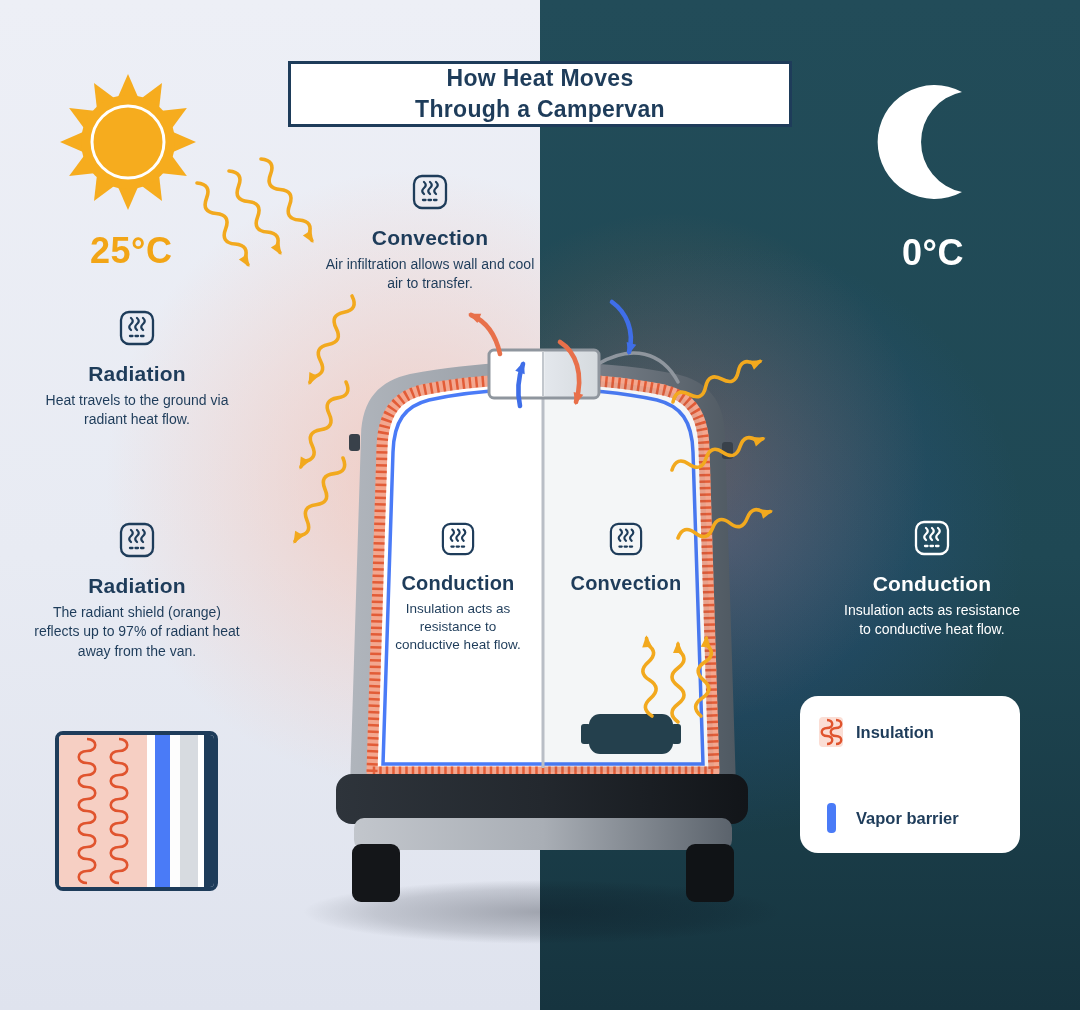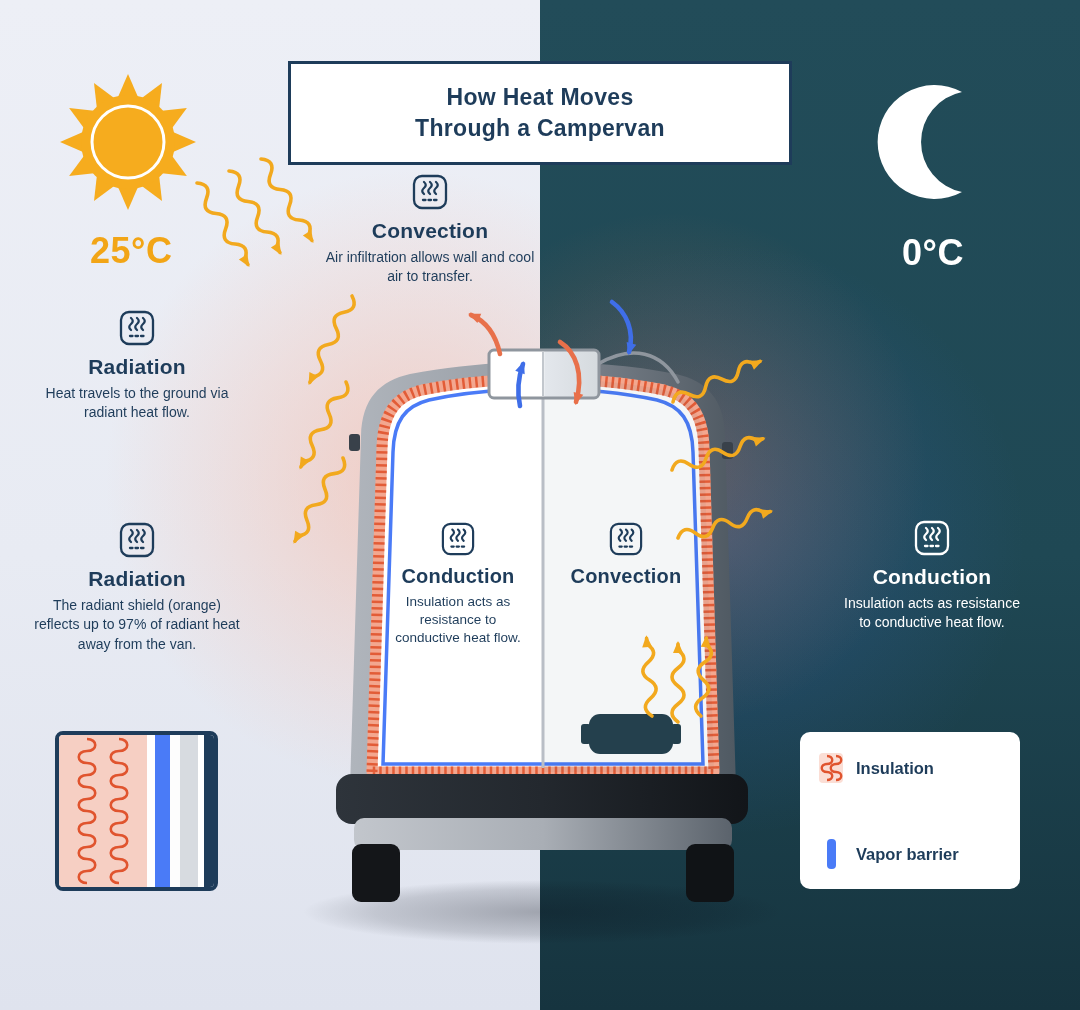--- a/index.html
+++ b/index.html
@@ -8,45 +8,45 @@
   .bg-half{position:absolute;top:0;width:540px;height:1010px}
   .bg-left{left:0;background:
     radial-gradient(circle at 415px 480px, rgba(246,178,156,.55), rgba(246,178,156,0) 46%),
     linear-gradient(180deg,#edeff6 0%,#e8ebf3 55%,#dfe3ee 100%);}
   .bg-right{left:540px;background:
     radial-gradient(circle at 130px 470px, rgba(236,125,80,.30), rgba(236,125,80,0) 38%),
     radial-gradient(circle at 190px 540px, rgba(74,123,247,.22), rgba(74,123,247,0) 46%),
     linear-gradient(180deg,#224c59 0%,#1f4854 55%,#16343f 100%);}
   .scene{position:absolute;left:0;top:0;width:1080px;height:1010px}
 
-  .title-box{position:absolute;left:288px;top:61px;width:504px;height:104px;background:#ffffff;
+  .title-box{position:absolute;left:288px;top:61px;width:504px;height:66px;background:#ffffff;
     border:3px solid #1e3c5a;display:flex;flex-direction:column;align-items:center;justify-content:center;
     color:#1e3c5a;font-weight:700;font-size:23px;line-height:1.35;letter-spacing:.3px;text-align:center}
 
   .temp{position:absolute;font-size:36px;font-weight:700;letter-spacing:.5px}
   .temp-day{left:90px;top:230px;color:#f2a516}
   .temp-night{left:902px;top:232px;color:#ffffff}
 
   .block{position:absolute;text-align:center;color:#1e3c5a}
   .block .icon{display:inline-block}
-  .block .heading{font-size:21px;font-weight:700;margin-top:5px;letter-spacing:.2px}
+  .block .heading{font-size:21px;font-weight:700;margin-top:12px;letter-spacing:.2px}
   .block .body{font-size:14px;line-height:1.38;margin-top:5px}
   .block.on-door .heading{font-size:20px}
   .block.on-door .body{font-size:13.5px;line-height:1.35}
   .block.light{color:#ffffff}
 
   .pos-convection-top{left:320px;top:174px;width:220px}
   .pos-radiation-ground{left:42px;top:310px;width:190px}
   .pos-radiation-shield{left:32px;top:522px;width:210px}
   .pos-conduction-day{left:388px;top:522px;width:140px}
   .pos-convection-heater{left:556px;top:522px;width:140px}
   .pos-conduction-night{left:842px;top:520px;width:180px}
 
-  .legend{position:absolute;left:800px;top:732px;width:220px;height:157px;background:#ffffff;
-    border-radius:10px;padding:20px 18px;display:flex;flex-direction:column;justify-content:space-between}
+  .legend{position:absolute;left:800px;top:696px;width:220px;height:157px;background:#ffffff;
+    border-radius:18px;padding:20px 18px;display:flex;flex-direction:column;justify-content:space-between}
   .legend-item{display:flex;align-items:center;gap:12px}
   .legend-swatch{width:26px;display:flex;justify-content:center}
   .legend-label{font-size:16.5px;font-weight:700;color:#1e3c5a}
   .bar{width:9px;height:30px;border-radius:4px}
   .bar-blue{background:#4a7bf7}
   .bar-navy{background:#1e3c5a}
 
   .wall{position:absolute;left:55px;top:731px;width:163px;height:160px;border:4px solid #1e3c5a;
     border-radius:8px;overflow:hidden;display:flex;background:#ffffff}
   .wall>div{height:100%}

